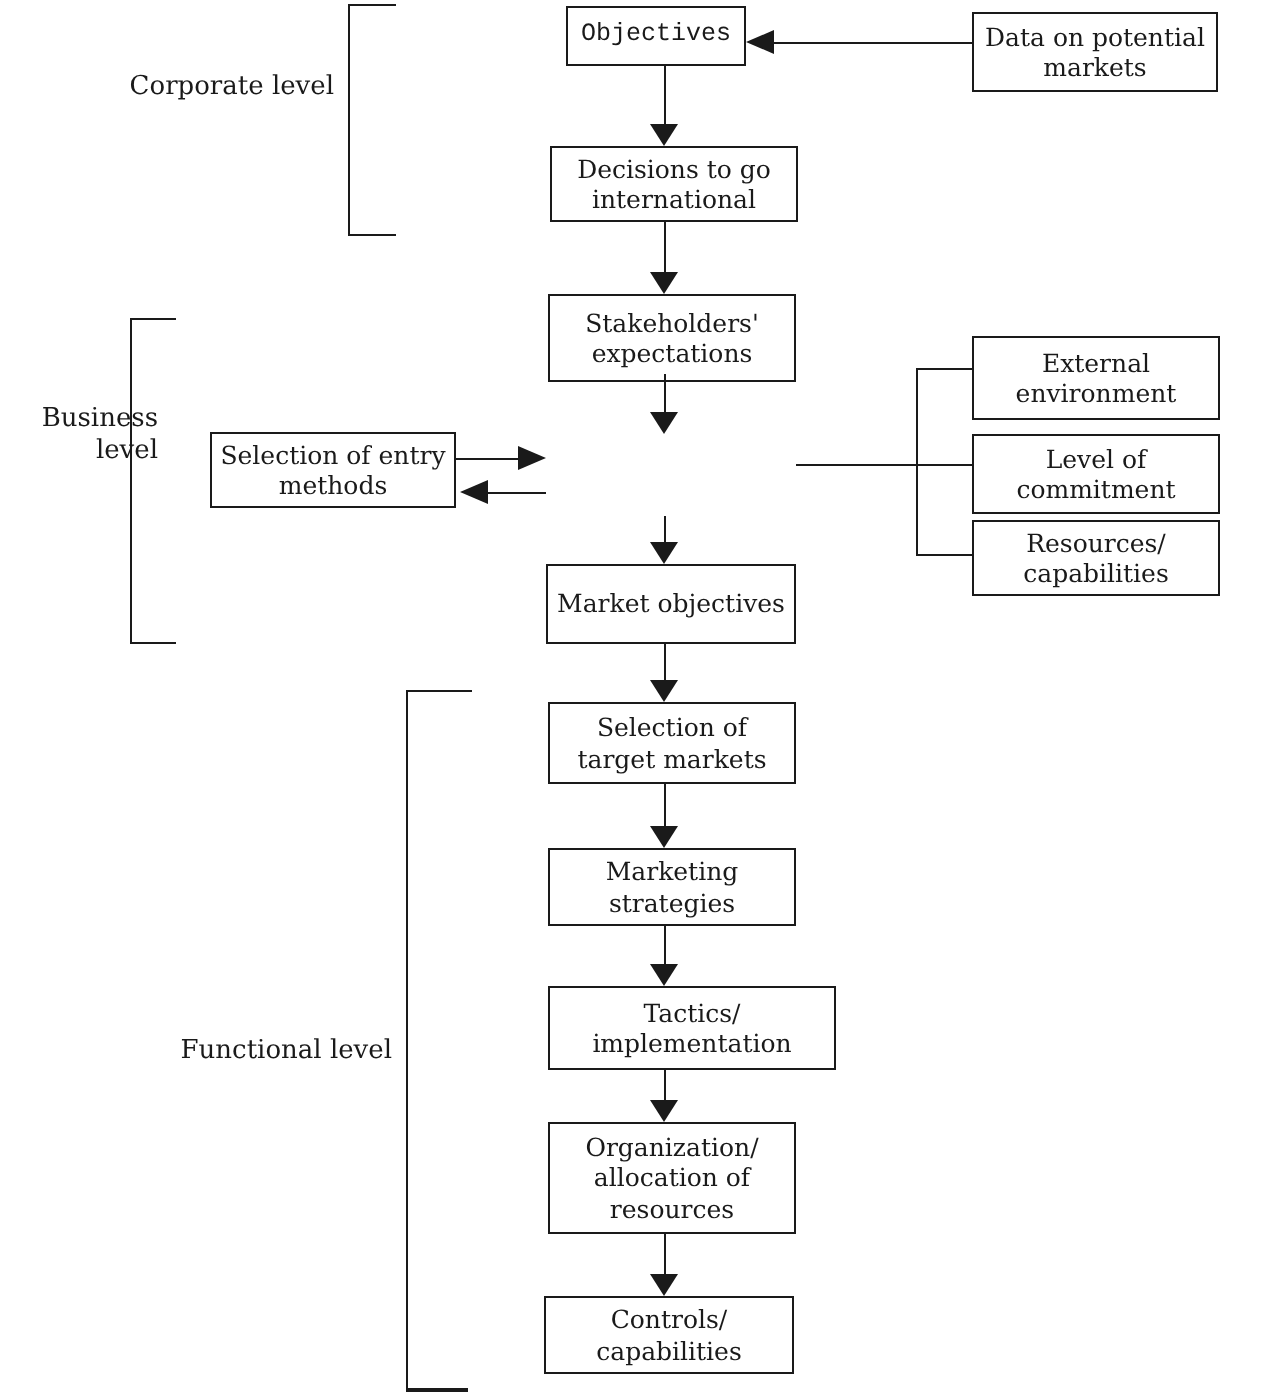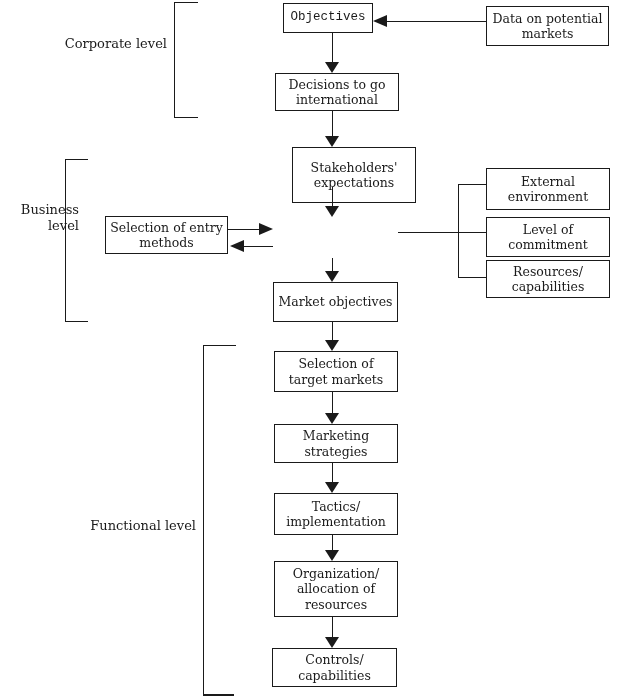--- a/index.html
+++ b/index.html
@@ -55,36 +55,36 @@
 
   <div class="vline" style="left:203px;top:345px;height:350px;"></div>
   <div class="hline" style="left:203px;top:345px;width:33px;"></div>
   <div class="hline thick" style="left:203px;top:694px;width:31px;"></div>
 
   <div class="node" style="left:283px;top:3px;width:90px;height:30px;font-family:Liberation Mono, monospace;">Objectives</div>
   <div class="node" style="left:486px;top:6px;width:123px;height:40px;">Data on potential
 markets</div>
   <div class="node" style="left:275px;top:73px;width:124px;height:38px;">Decisions to go
 international</div>
-  <div class="node" style="left:292px;top:147px;width:124px;height:56px;">Stakeholders'
+  <div class="node" style="left:274px;top:147px;width:124px;height:44px;">Stakeholders'
 expectations</div>
   <div class="node" style="left:105px;top:216px;width:123px;height:38px;">Selection of entry
 methods</div>
   <div class="node" style="left:486px;top:168px;width:124px;height:42px;">External
 environment</div>
   <div class="node" style="left:486px;top:217px;width:124px;height:40px;">Level of
 commitment</div>
   <div class="node" style="left:486px;top:260px;width:124px;height:38px;">Resources/
 capabilities</div>
   <div class="node" style="left:273px;top:282px;width:125px;height:40px;">Market objectives</div>
   <div class="node" style="left:274px;top:351px;width:124px;height:41px;">Selection of
 target markets</div>
   <div class="node" style="left:274px;top:424px;width:124px;height:39px;">Marketing
 strategies</div>
-  <div class="node" style="left:274px;top:493px;width:124px;height:42px;">Tactics/
+  <div class="node" style="left:274px;top:493px;width:144px;height:42px;">Tactics/
 implementation</div>
   <div class="node" style="left:274px;top:561px;width:124px;height:56px;">Organization/
 allocation of
 resources</div>
   <div class="node" style="left:272px;top:648px;width:125px;height:39px;">Controls/
 capabilities</div>
 
   <div class="vline" style="left:332px;top:33px;height:29px;"></div>
   <div class="arrow-down" style="left:325px;top:62px;"></div>
 

